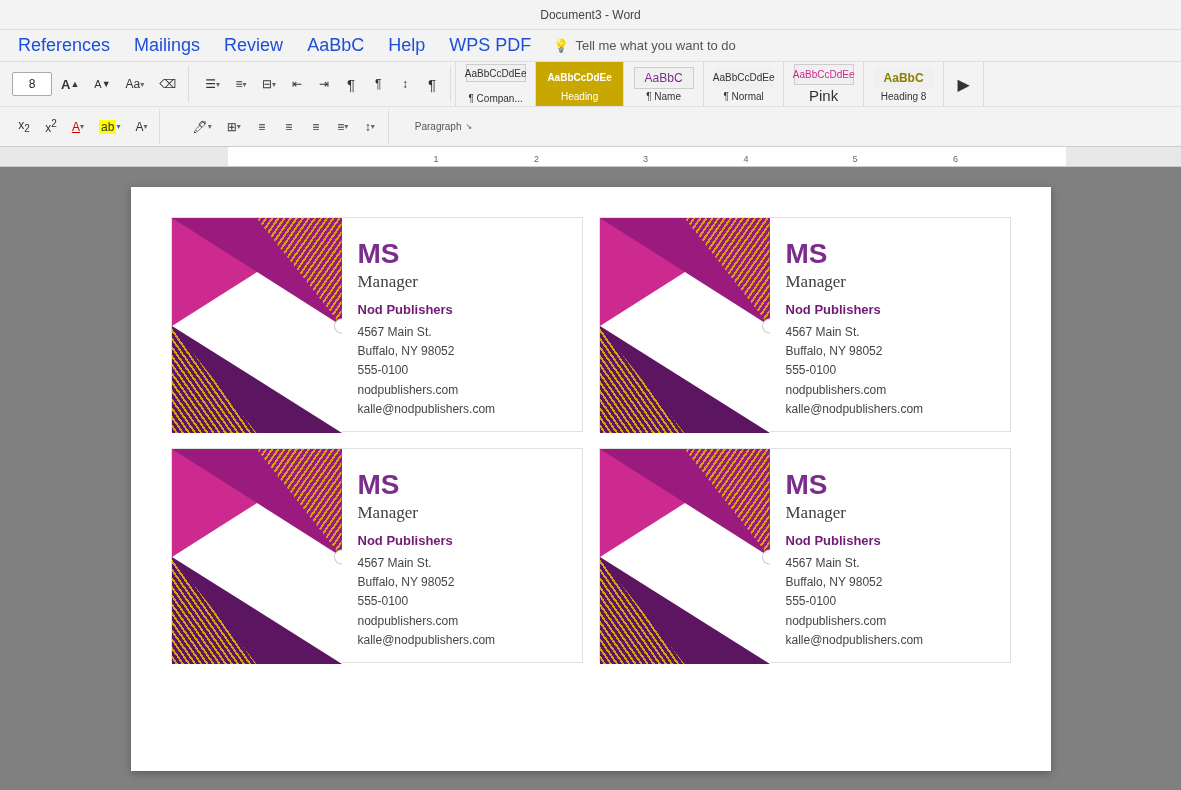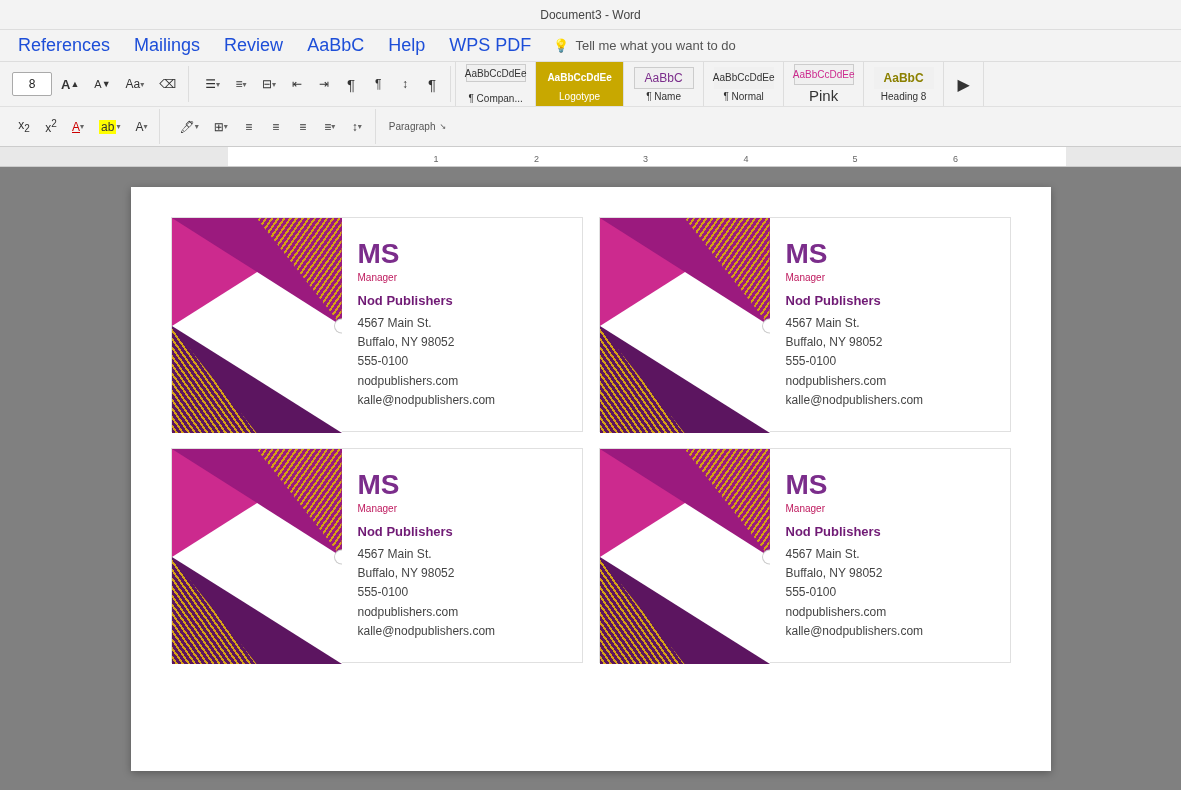--- a/index.html
+++ b/index.html
@@ -158,21 +158,21 @@
       justify-content: center;
       font-size: 10px;
       color: #333;
     }
 
     
     .ribbon-row2 {
       display: flex;
       align-items: center;
       padding: 2px 6px;
-      gap: 7px;
+      gap: 20px;
       height: 40px;
       border-top: 1px solid #e0e0e0;
     }
 
     
     .ruler {
       background: #e8e8e8;
       height: 20px;
       width: 100%;
       border-bottom: 1px solid #ccc;
@@ -219,23 +219,24 @@
     }
 
     .card-initials {
       font-size: 28px;
       font-weight: bold;
       color: #7b2d8b;
       margin-bottom: 2px;
     }
 
     .card-title {
-      font-size: 10px;
-      color: #be185d;
+      font-size: 17px;
+      color: #404040;
       margin-bottom: 10px;
+      font-family: Liberation Serif, serif;
     }
 
     .card-company {
       font-size: 13px;
       color: #701a75;
       font-weight: bold;
       margin-bottom: 6px;
     }
 
     .card-address {
@@ -352,21 +353,21 @@
       <div class="style-item">
         <div class="style-preview-company">
           <span style="font-size:10px;">AaBbCcDdEe</span>
         </div>
         <span style="font-size:10px;margin-top:11px;">¶ Compan...</span>
       </div>
       <div class="style-item" style="background:#c8a800;min-width:88px;">
         <div style="background:#c8a800;width:60px;height:22px;display:flex;align-items:center;justify-content:center;">
           <span style="font-size:10px;color:white;font-weight:bold;">AaBbCcDdEe</span>
         </div>
-        <span style="font-size:10px;margin-top:2px;color:white;">Logotype</span>
+        <span style="font-size:10px;margin-top:2px;color:white;">Heading</span>
       </div>
       <div class="style-item">
         <div class="style-preview-name">
           <span style="font-size:12px;">AaBbC</span>
         </div>
         <span style="font-size:10px;margin-top:2px;">¶ Name</span>
       </div>
       <div class="style-item">
         <div class="style-preview-normal">
           <span style="font-size:10px;">AaBbCcDdEe</span>

